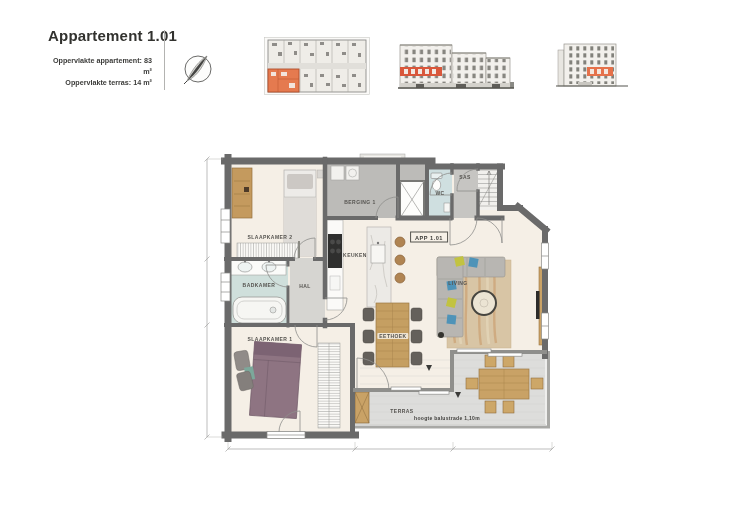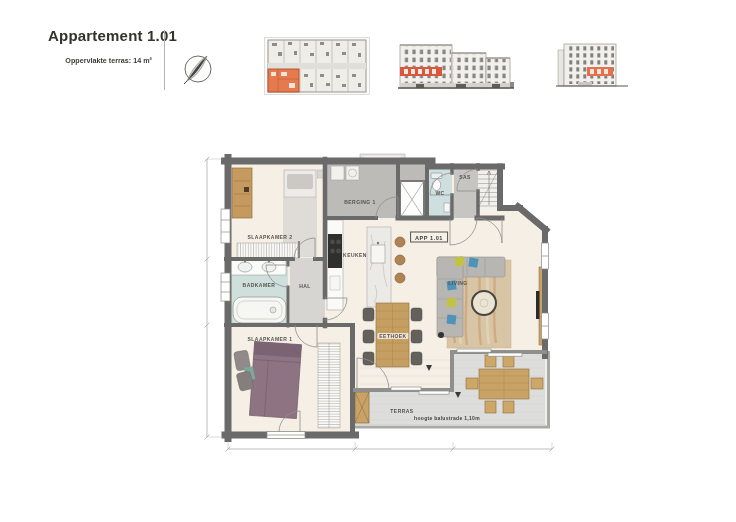--- a/index.html
+++ b/index.html
@@ -23,20 +23,21 @@
           background:#f6f0e7;font-size:5.6px;font-weight:700;color:#3c3b38;
           letter-spacing:.5px;padding:1.5px 4px;white-space:nowrap;}
 </style>
 </head>
 <body>
 
 <div id="sheet">
 
   <div id="title">Appartement 1.01</div>
   <div id="facts">
+    <div>Oppervlakte appartement: 83 m²</div>
     <div>Oppervlakte terras: 14 m²</div>
   </div>
   <div id="hdr-divider"></div>
 
   <svg class="thumb" style="left:179px;top:50px" width="38" height="38" viewBox="0 0 38 38">
     <circle cx="19" cy="19" r="13" fill="#fdfdfc" stroke="#6b6b69" stroke-width="1"></circle>
     <path d="M28,6 C21,10 13,19 8,31 C16,27 23,20 28,6 Z" fill="#d9d9d5" stroke="#70706d" stroke-width="0.6"></path>
     <path d="M28,6 C23,15 17,24 8,31 C14,22 20,13 28,6 Z" fill="#454543"></path>
     <path d="M8,31 L5,34" stroke="#454543" stroke-width="1"></path>
   </svg>

